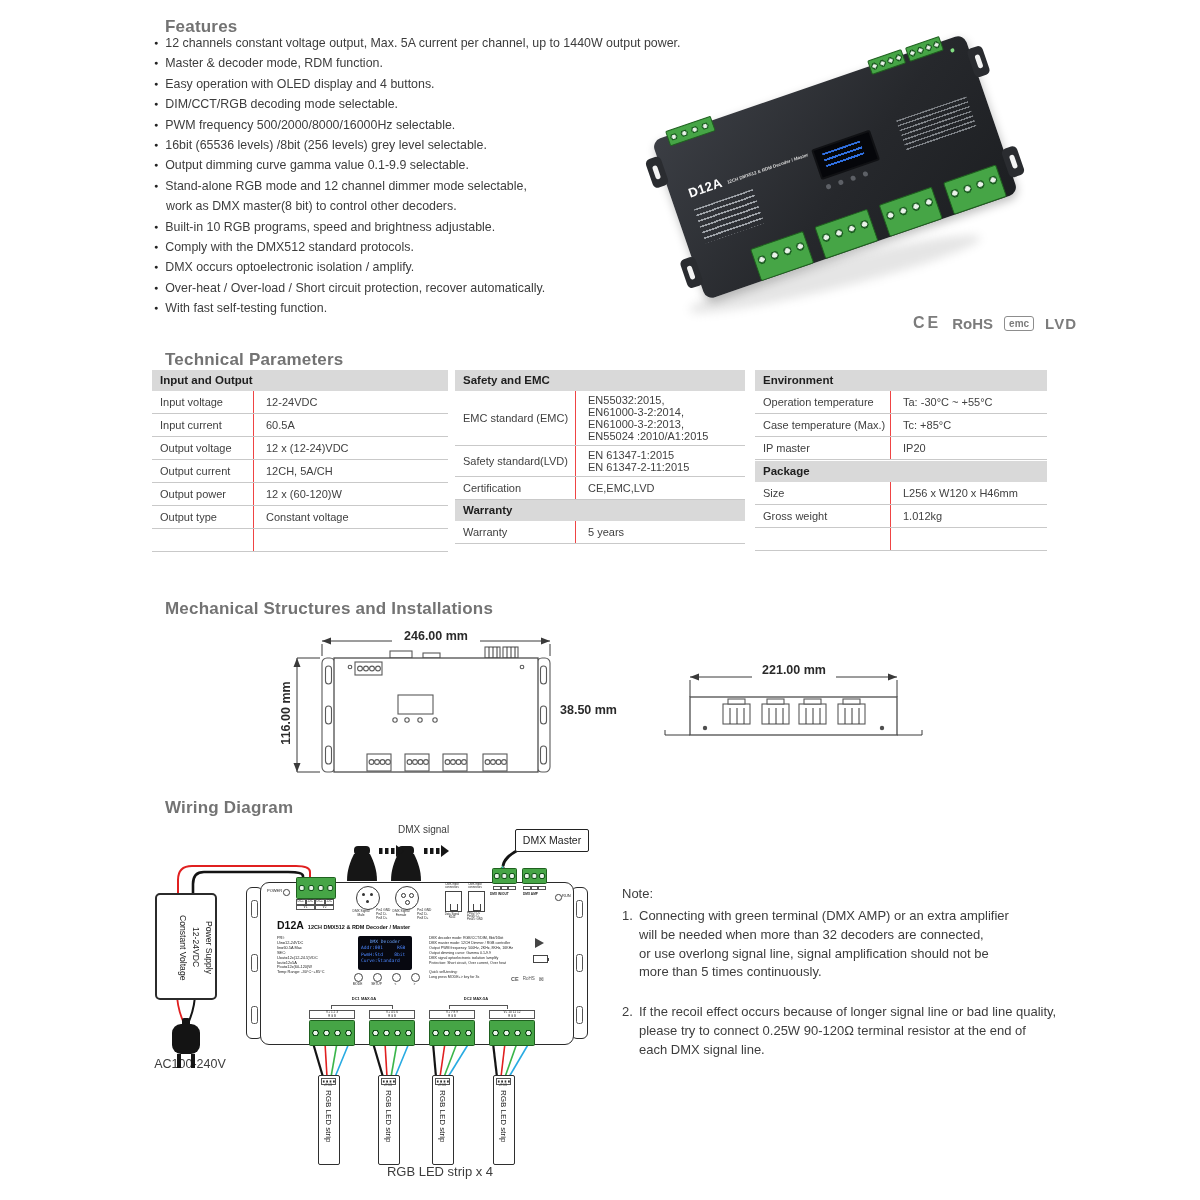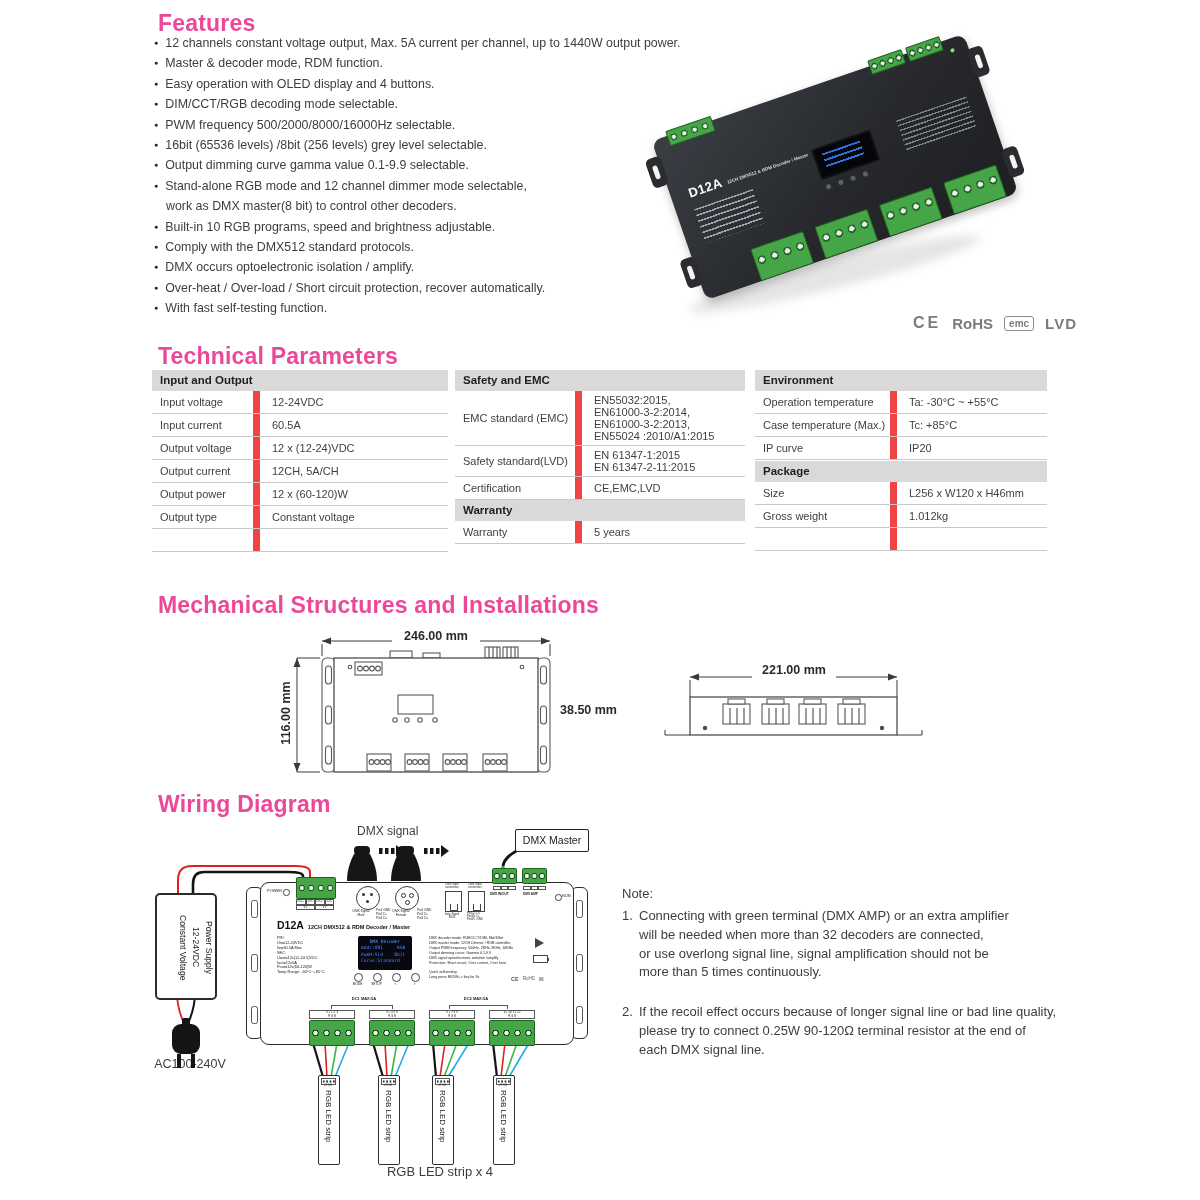--- a/index.html
+++ b/index.html
@@ -2,31 +2,31 @@
 <html><head>
 <meta charset="utf-8">
 <style>
   html,body{margin:0;padding:0;background:#fff;}
   body{font-family:"Liberation Sans","DejaVu Sans",sans-serif;color:#3d3d3d;}
   .page{position:relative;width:1200px;height:1200px;background:#fff;overflow:hidden;}
   .a{position:absolute;}
   .pre{white-space:pre-line;}
   .prex{white-space:pre;}
   .ctr{text-align:center;}
-  h2.sec{font-size:23px;font-weight:bold;color:#ec4899;margin:6px;letter-spacing:.2px;}
+  h2.sec{font-size:17px;font-weight:bold;color:#737373;margin:13px;letter-spacing:.2px;}
   
   .feat-line{display:flex;align-items:flex-end;line-height:20.4px;font-size:12.4px;color:#3d3d3d;}
   .feat-line .bullet{font-size:7px;line-height:20.4px;margin:0 7px 0 0;color:#222;}
   .feat-line.cont{padding-left:12px;}
   
   .ptable{font-size:11px;color:#3f3f3f;}
   .thead{height:21px;line-height:21px;background:#d9d9d9;font-weight:bold;font-size:11.5px;color:#1e1e1e;padding-left:8px;}
   .trow{display:flex;align-items:center;border-bottom:1px solid #c9c9c9;min-height:22px;}
   .tk{padding:3px 0 3px 8px;box-sizing:border-box;}
-  .tv{flex:1;border-left:7px solid #ef4444;padding:3px 0 3px 12px;align-self:stretch;display:flex;align-items:center;}
+  .tv{flex:1;border-left:1px solid #ef4444;padding:3px 0 3px 12px;align-self:stretch;display:flex;align-items:center;}
   
   .certs{display:flex;align-items:center;gap:11px;color:#7c7c7c;}
   .cert-ce{font-size:16px;letter-spacing:3px;font-weight:bold;}
   .cert-rohs{font-size:15px;font-weight:bold;}
   .cert-emc{font-size:10px;font-weight:bold;border:1.5px solid #8d8d8d;border-radius:3px;padding:1px 4px;}
   .cert-lvd{font-size:15px;font-weight:bold;letter-spacing:1px;}
   .dim{font-size:12.5px;font-weight:bold;color:#2a2a2a;}
   
   .panel{left:260px;top:882px;width:312px;height:161px;border:1.6px solid #2b2b2b;border-radius:9px;background:#fff;z-index:3;}
   .ear{width:15px;height:150px;border:1.6px solid #2b2b2b;border-radius:6px;background:#fff;z-index:2;}
@@ -218,21 +218,21 @@
     <div class="thead">Environment</div>
     <div class="trow">
         <div class="tk" style="width:135px;">Operation temperature</div>
         <div class="tv">Ta: -30°C ~ +55°C</div>
       </div>
     <div class="trow">
         <div class="tk" style="width:135px;">Case temperature (Max.)</div>
         <div class="tv">Tc: +85°C</div>
       </div>
     <div class="trow">
-        <div class="tk" style="width:135px;">IP curve</div>
+        <div class="tk" style="width:135px;">IP master</div>
         <div class="tv">IP20</div>
       </div>
     <div class="thead" style="margin-top:1px;">Package</div>
     <div class="trow">
         <div class="tk" style="width:135px;">Size</div>
         <div class="tv">L256 x W120 x H46mm</div>
       </div>
     <div class="trow">
         <div class="tk" style="width:135px;">Gross weight</div>
         <div class="tv">1.012kg</div>
@@ -411,21 +411,21 @@
     <path d="M37,173 C37,190 42,198 45,206" fill="none" stroke="#e02020" stroke-width="1.8"></path>
     <path d="M55,173 C55,190 50,198 47,206" fill="none" stroke="#141414" stroke-width="2"></path>
     <g fill="#141414">
       <rect x="42" y="198" width="8" height="8" rx="2"></rect>
       <rect x="32" y="204" width="28" height="30" rx="9"></rect>
       <rect x="37" y="234" width="4" height="14"></rect>
         <rect x="51" y="234" width="4" height="14"></rect>
     </g>
   </svg>
 
-  <div class="a" style="left:357px;top:824px;font-size:12px;color:#3d3d3d;z-index:4;">DMX signal</div>
+  <div class="a" style="left:398px;top:824px;font-size:10px;color:#3d3d3d;z-index:4;">DMX signal</div>
 
   <div class="a ctr" style="left:515px;top:829px;width:72px;height:21px;line-height:21px;border:1.6px solid #222;border-radius:2px;background:#fff;font-size:10.5px;color:#222;z-index:4;">DMX Master</div>
 
   <div class="a green screws" style="left:492px;top:868px;width:23px;height:14px;background-size:7.6px 100%;z-index:4;"></div>
   <div class="a green screws" style="left:522px;top:868px;width:23px;height:14px;background-size:7.6px 100%;z-index:4;"></div>
 
   <div class="a" style="left:155px;top:893px;width:62px;height:107px;border:2px solid #2b2b2b;border-radius:5px;background:#fff;box-sizing:border-box;z-index:2;">
     <div class="vtext pre ctr" style="width:100%;height:100%;font-size:8.6px;line-height:13px;color:#222;padding-top:2px;box-sizing:border-box;">Power Supply
 12-24VDC
 Constant Voltage</div>

